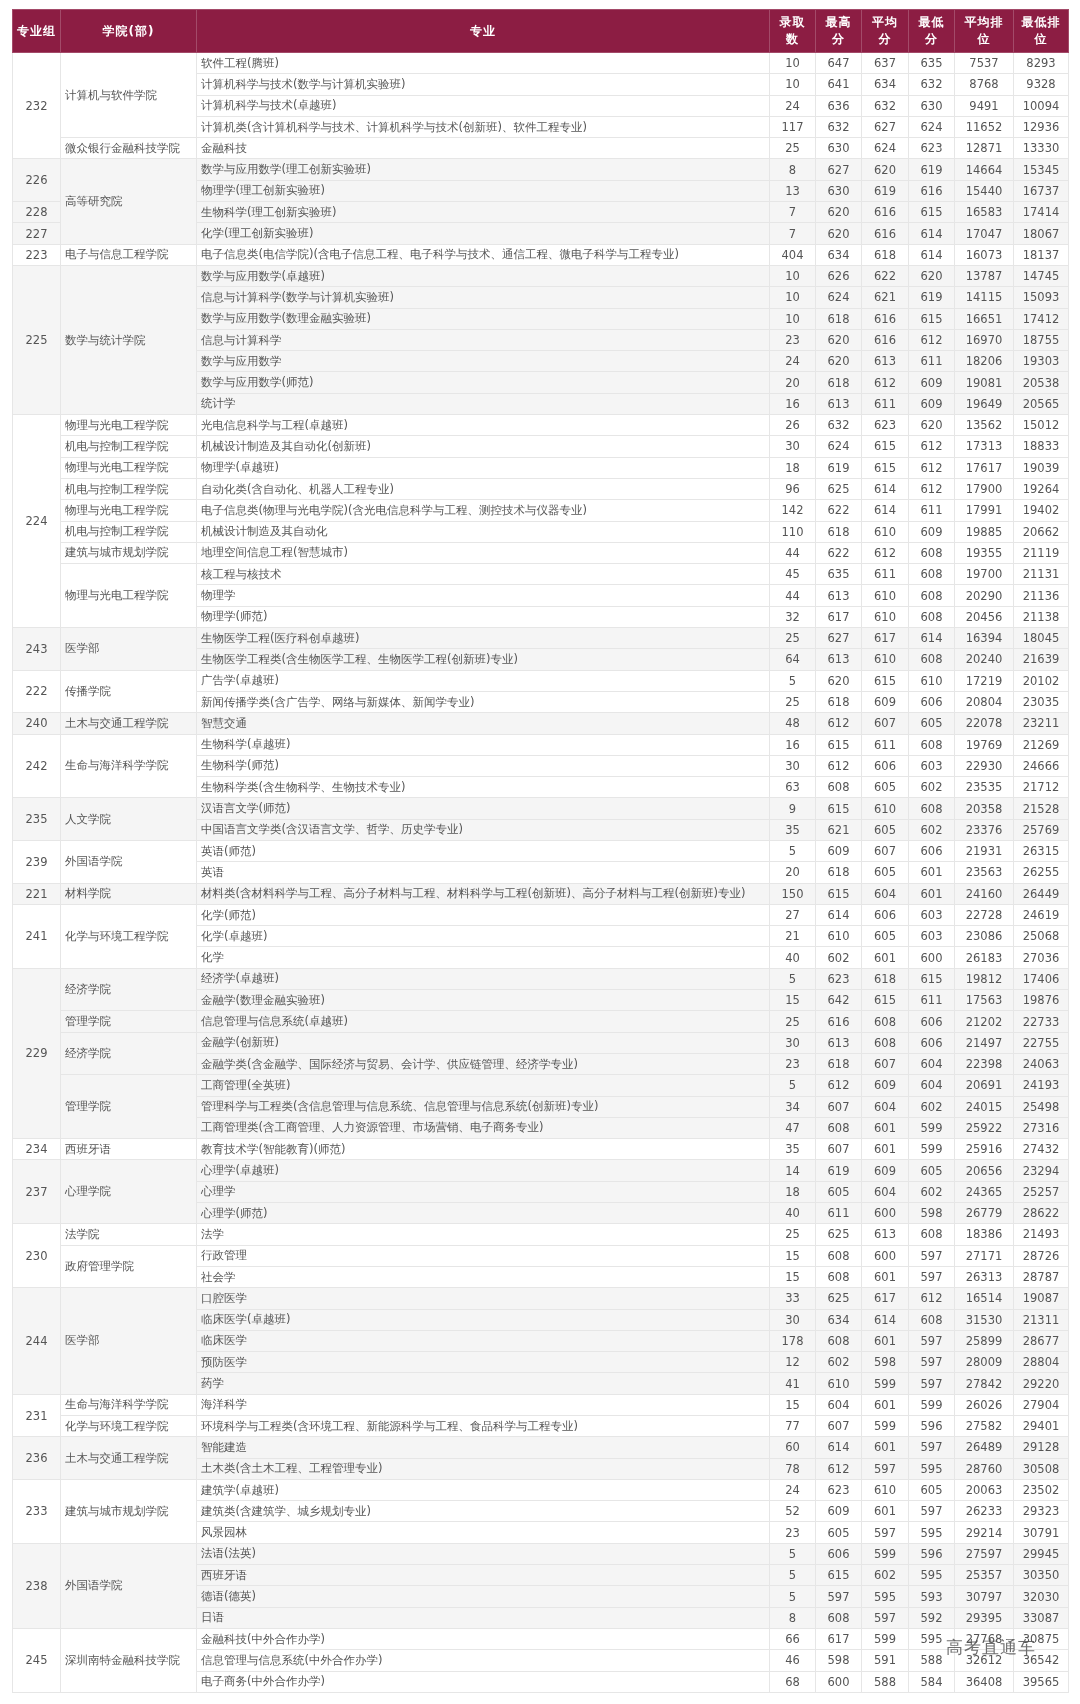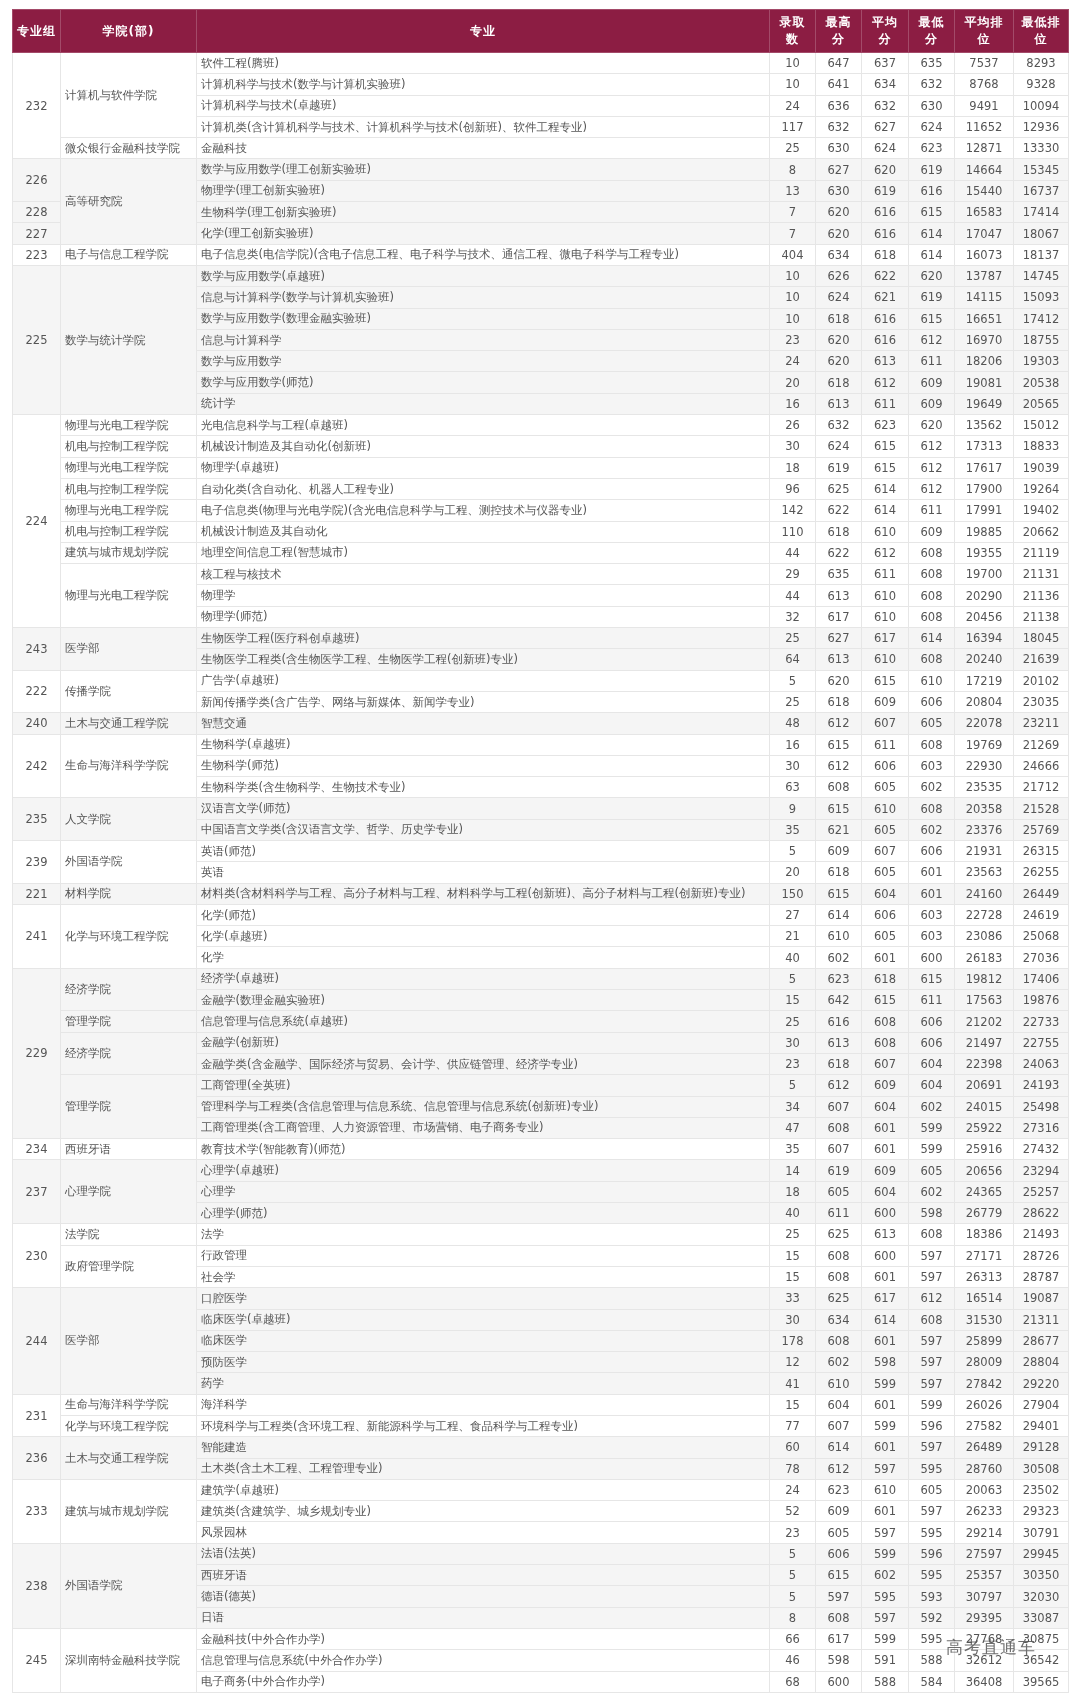--- a/index.html
+++ b/index.html
@@ -277,21 +277,21 @@
         <td class="c">44</td>
         <td class="c">622</td>
         <td class="c">612</td>
         <td class="c">608</td>
         <td class="c">19355</td>
         <td class="c">21119</td>
       </tr>
       <tr class="g-base">
         <td class="l" rowspan="3">物理与光电工程学院</td>
         <td class="l">核工程与核技术</td>
-        <td class="c">29</td>
+        <td class="c">45</td>
         <td class="c">635</td>
         <td class="c">611</td>
         <td class="c">608</td>
         <td class="c">19700</td>
         <td class="c">21131</td>
       </tr>
       <tr class="g-base">
         <td class="l">物理学</td>
         <td class="c">44</td>
         <td class="c">613</td>

